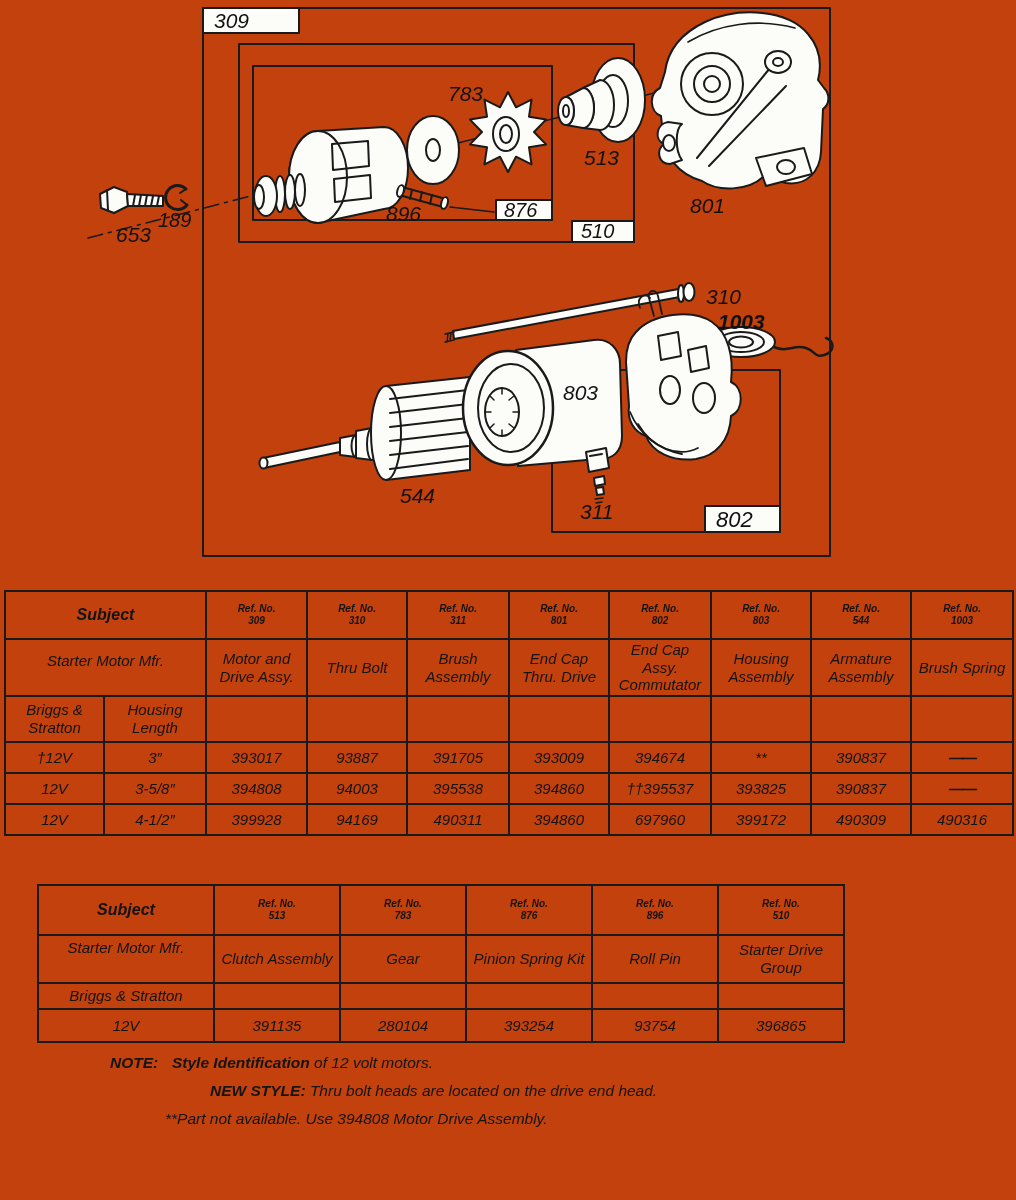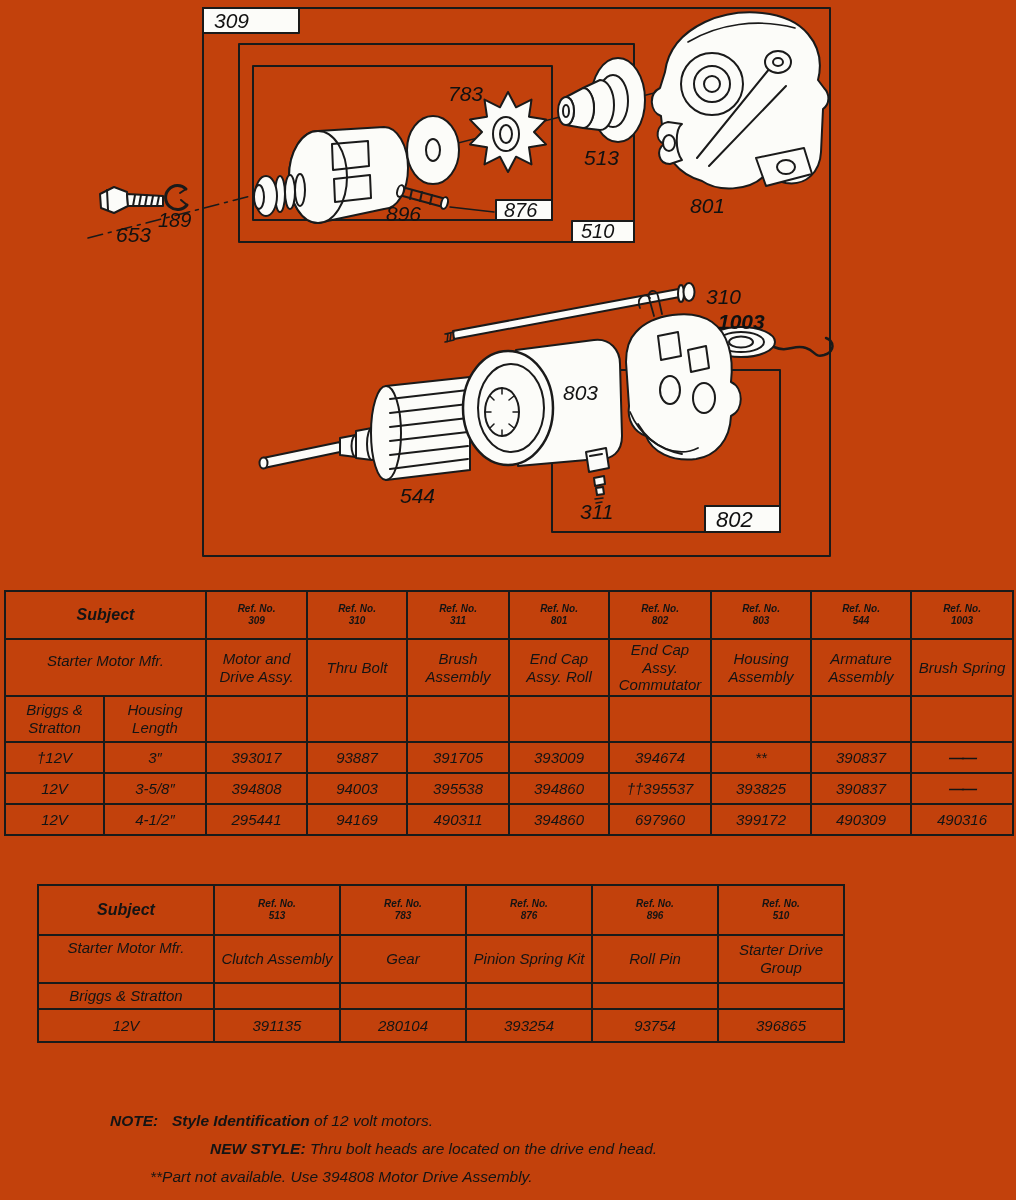--- a/index.html
+++ b/index.html
@@ -14,25 +14,25 @@
   .t1{left:4px;top:590px;width:1008px;}
   .t2{left:37px;top:884px;width:806px;}
   .t1 tr.h1{height:48px;} .t1 tr.h2{height:46px;} .t1 tr.h3{height:46px;}
   .t1 tr.d{height:31px;}
   .t2 tr.h1{height:50px;} .t2 tr.h2{height:48px;} .t2 tr.h3{height:26px;} .t2 tr.d{height:33px;}
   .hdr{font-weight:bold;font-size:10px;}
   .subject-cell{font-weight:bold;font-size:16px;}
   .mfr-cell{vertical-align:bottom;padding-bottom:25px;}
   .dashcell{font-weight:bold;letter-spacing:-2px;}
   
-  .notes{position:absolute;left:110px;top:1112px;width:740px;font-size:15.5px;color:#141414;}
+  .notes{position:absolute;left:110px;top:1054px;width:740px;font-size:15.5px;color:#141414;}
   .note-line{margin-bottom:10px;white-space:nowrap;}
   .nb{font-weight:bold;}
   .note-head{display:inline-block;width:62px;font-weight:bold;}
-  .ind1{margin-left:100px;} .ind2{margin-left:49px;} .ind3{margin-left:43px;} .ind4{margin-left:40px;}
+  .ind1{margin-left:100px;} .ind2{margin-left:49px;} .ind3{margin-left:43px;} .ind4{margin-left:55px;}
 </style>
 </head>
 <body>
 
 <div class="page">
 
   <svg width="1016" height="585" viewBox="0 0 1016 585" style="position:absolute;left:0;top:0" stroke="#1a1a1a" fill="none" stroke-width="2" stroke-linecap="round" stroke-linejoin="round">
 
     <line x1="262" y1="193" x2="768" y2="64" stroke-width="1.5"></line>
     <line x1="88" y1="238" x2="258" y2="194" stroke-width="1.5" stroke-dasharray="15 6 3 6"></line>
@@ -245,21 +245,21 @@
         <td class="hdr">
             <div>Ref. No.</div>
             <div>1003</div>
           </td>
       </tr>
       <tr class="h2">
         <td colspan="2" class="mfr-cell">Starter Motor Mfr.</td>
         <td>Motor and Drive Assy.</td>
         <td>Thru Bolt</td>
         <td>Brush Assembly</td>
-        <td>End Cap Assy. Roll</td>
+        <td>End Cap Thru. Drive</td>
         <td>End Cap Assy. Commutator</td>
         <td>Housing Assembly</td>
         <td>Armature Assembly</td>
         <td>Brush Spring</td>
       </tr>
       <tr class="h3">
         <td>Briggs &amp; Stratton</td>
         <td>Housing Length</td>
         <td></td>
           <td></td>
@@ -290,21 +290,21 @@
         <td>395538</td>
         <td>394860</td>
         <td>††395537</td>
         <td>393825</td>
         <td>390837</td>
         <td class="dashcell">——</td>
       </tr>
       <tr class="d">
         <td>12V</td>
         <td>4-1/2″</td>
-        <td>295441</td>
+        <td>399928</td>
         <td>94169</td>
         <td>490311</td>
         <td>394860</td>
         <td>697960</td>
         <td>399172</td>
         <td>490309</td>
         <td>490316</td>
       </tr>
     </tbody>
   </table>

